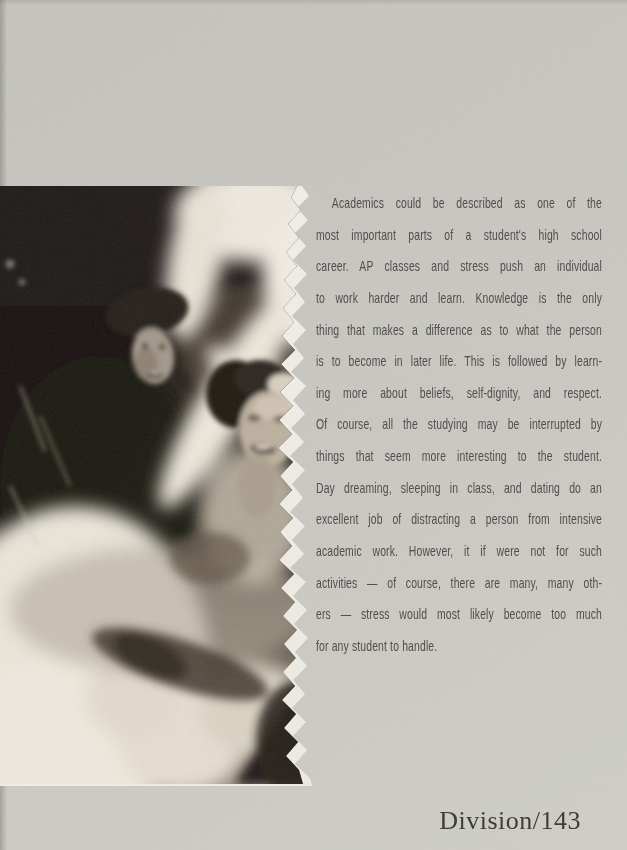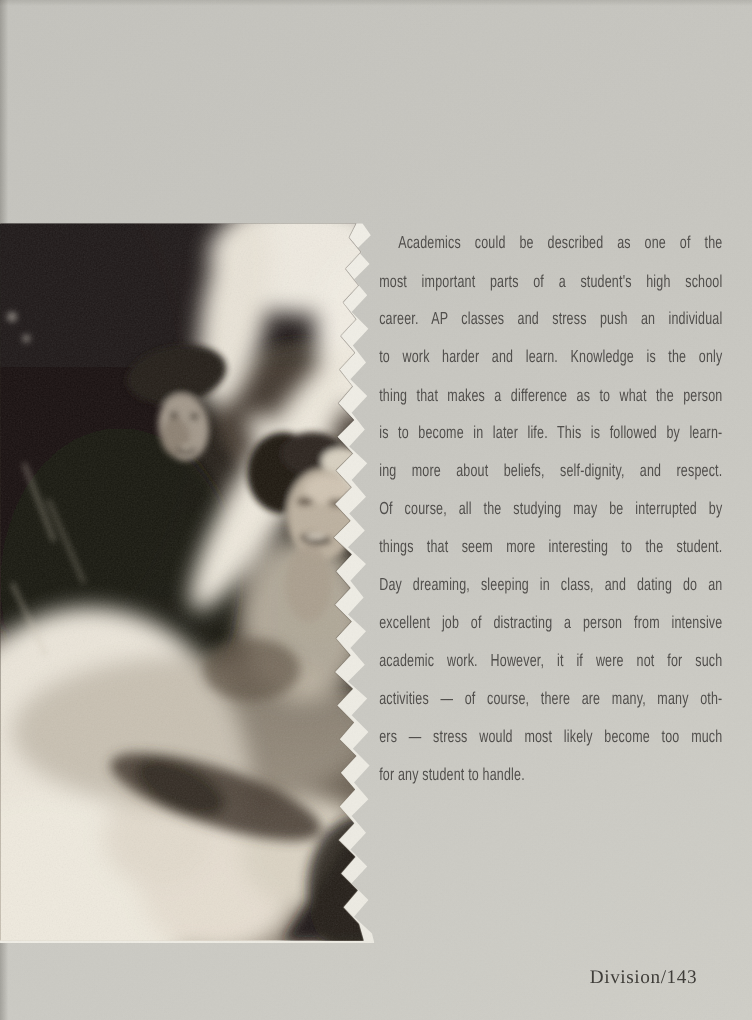--- a/index.html
+++ b/index.html
@@ -43,21 +43,21 @@
     font-size:14.5px;line-height:31.65px;
     color:#4f4d4a;letter-spacing:.2px;
   }
   .article .line{text-align:justify;text-align-last:justify;height:31.65px;}
   .article .line.first{padding-left:22px;}
   .article .line.last{text-align-last:left;}
 
   
   .folio{
     position:absolute;right:46px;top:806px;
-    font-family:"Liberation Serif",serif;font-size:16px;
+    font-family:"Liberation Serif",serif;font-size:26px;
     color:#3d3b37;letter-spacing:.5px;
   }
 
   
   .grain{position:absolute;left:0;top:0;pointer-events:none;}
 </style>
 </head>
 <body>
 
 <div class="page">

